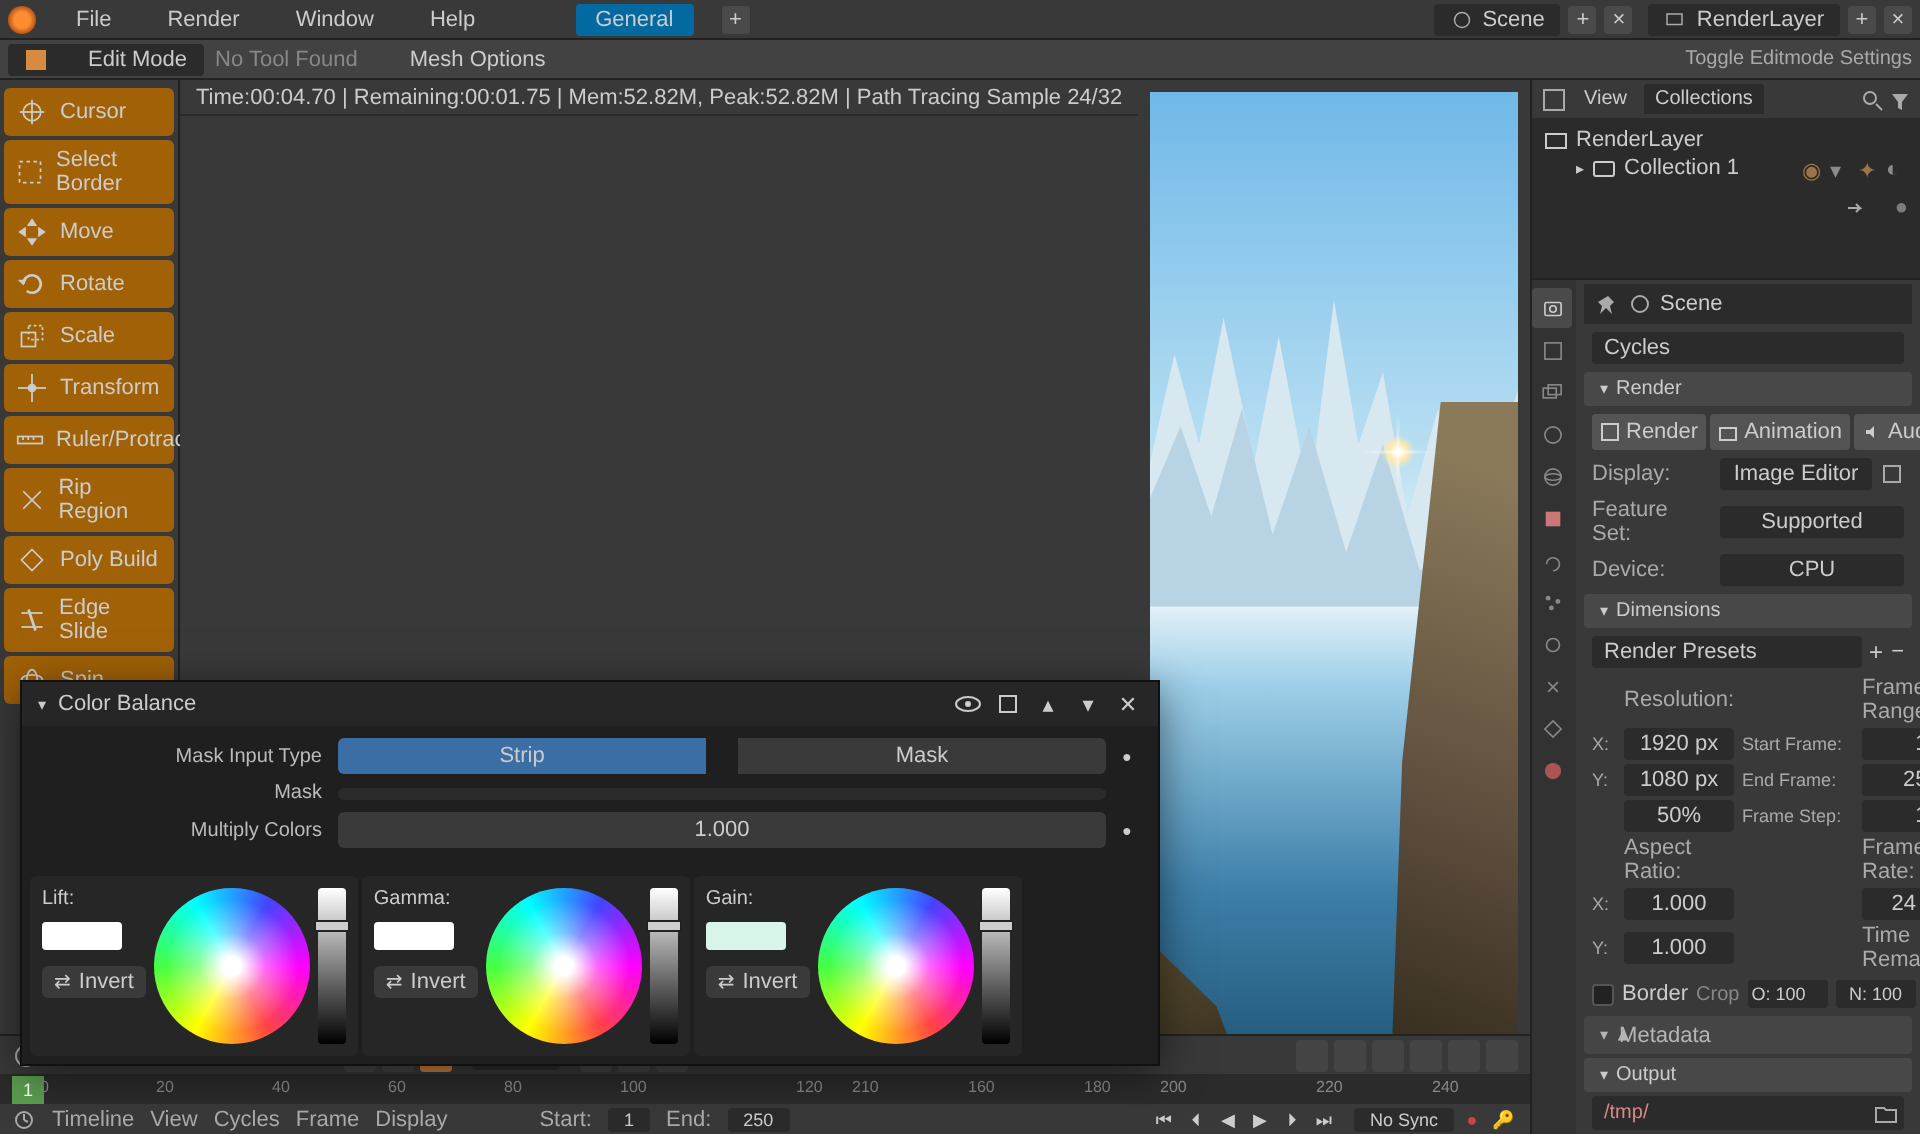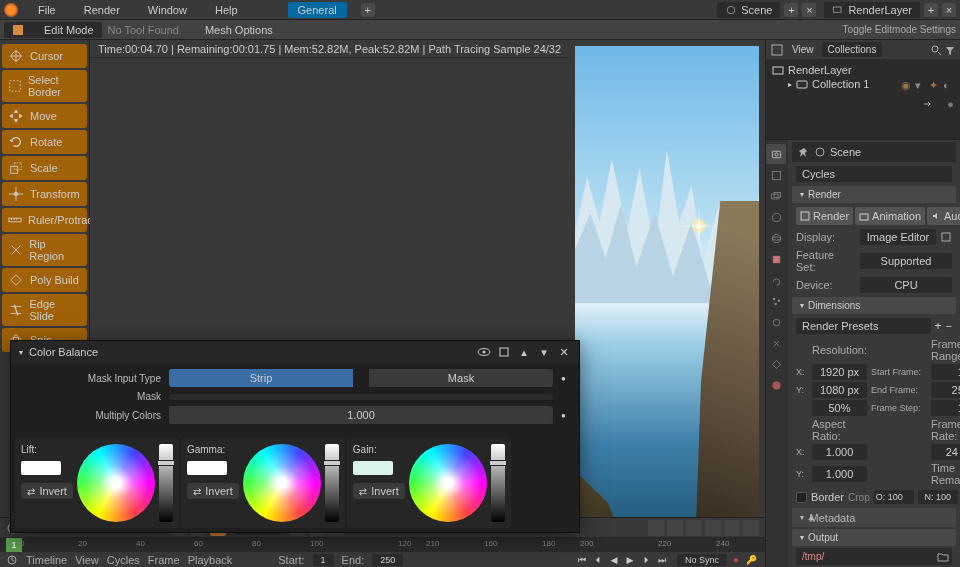--- a/index.html
+++ b/index.html
@@ -581,21 +581,21 @@
   <div class="bot-menu2">
     <svg width="12" height="12">
         <circle cx="6" cy="6" r="4" fill="none" stroke="#aaa"></circle>
         <line x1="6" y1="6" x2="6" y2="3" stroke="#aaa"></line>
         <line x1="6" y1="6" x2="8" y2="7" stroke="#aaa"></line>
       </svg>
     <span class="mi">Timeline</span>
     <span class="mi">View</span>
     <span class="mi">Cycles</span>
     <span class="mi">Frame</span>
-    <span class="mi">Playback</span>
+    <span class="mi">Display</span>
     <span style="width:30px"></span>
     <span class="mi">Start:</span>
     <span class="num-chip">1</span>
     <span class="mi">End:</span>
     <span class="num-chip">250</span>
     <div class="playback">
       <span class="pb">⏮</span>
       <span class="pb">⏴</span>
       <span class="pb">◀</span>
       <span class="pb">▶</span>

